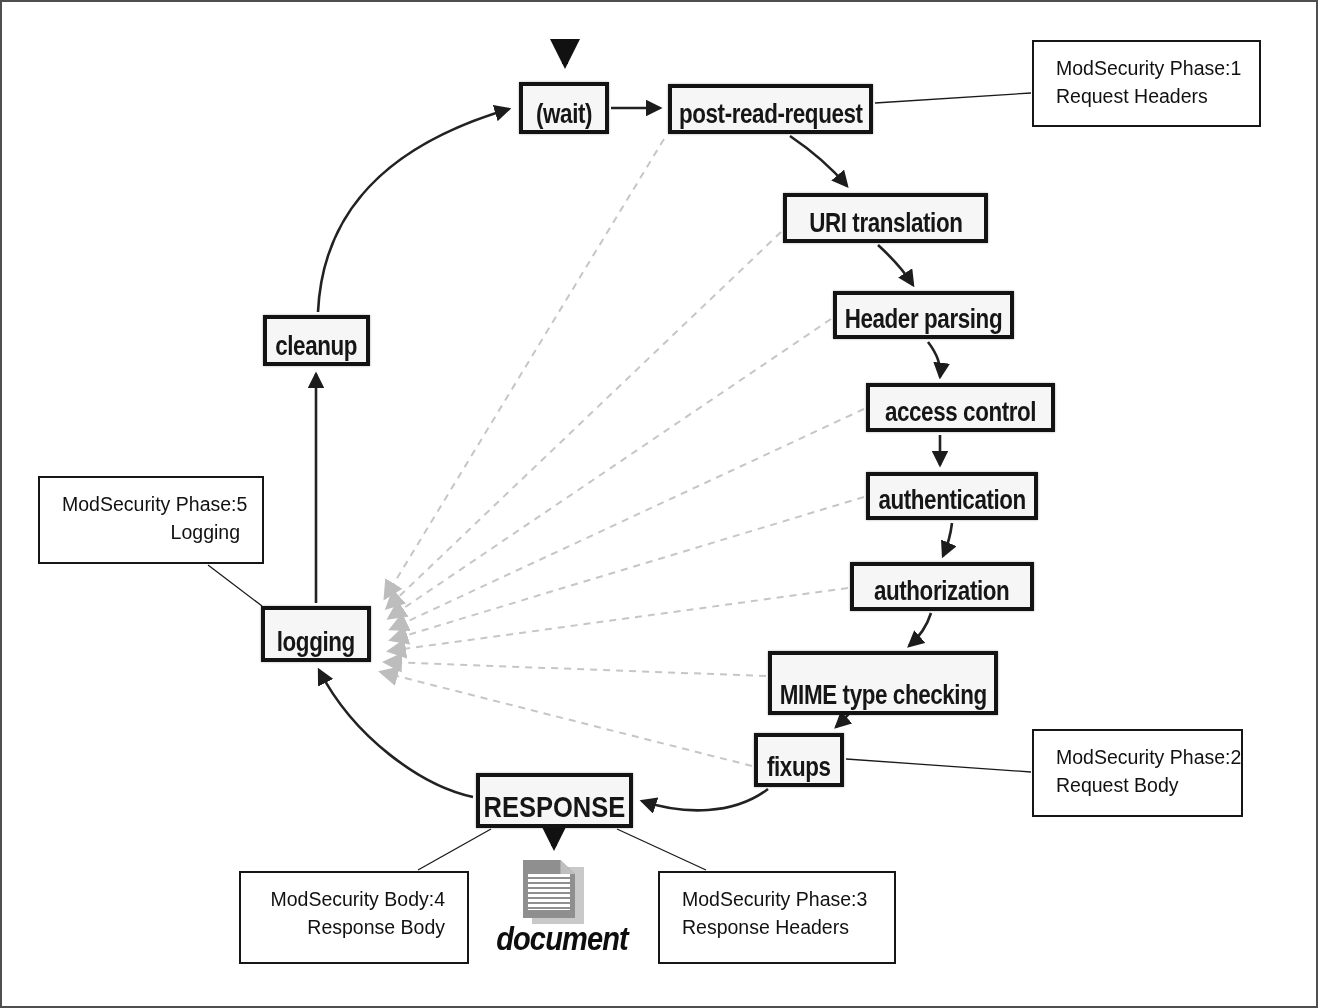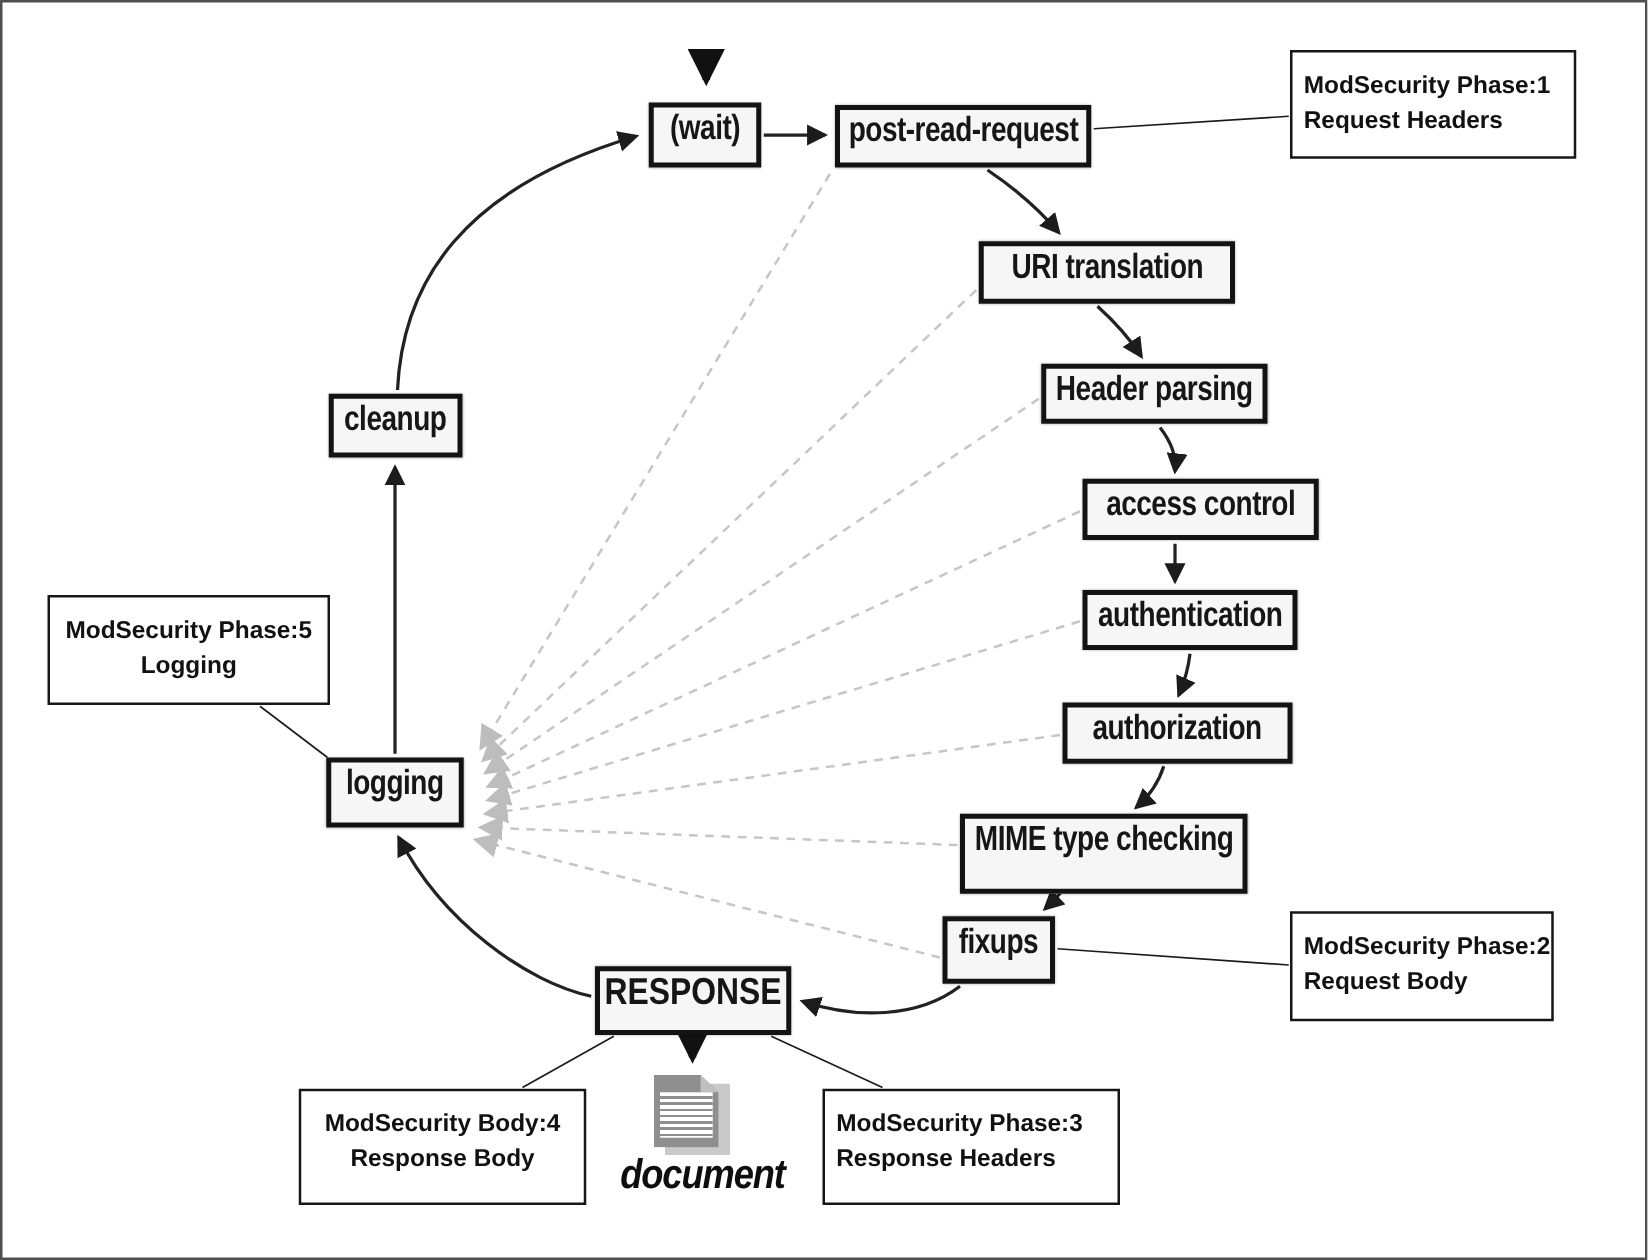--- a/index.html
+++ b/index.html
@@ -12,36 +12,36 @@
     box-shadow:0 2px 0 0 #a8a8a8;
     overflow:hidden;
     font-family:"Liberation Sans", sans-serif;
   }
   #wires{position:absolute;left:0;top:0;z-index:1;pointer-events:none;}
   .node{
     position:absolute;z-index:2;
     background:#f6f6f6;
     border:4px solid #131313;
     box-sizing:border-box;
-    display:flex;align-items:flex-start;justify-content:center;
+    display:flex;align-items:flex-end;justify-content:center;
     box-shadow:0 0 2px rgba(0,0,0,.35);
   }
   .node .lbl{
     font-weight:bold;color:#161616;font-size:28px;
     white-space:nowrap;letter-spacing:-0.5px;
     transform:scaleX(0.8);transform-origin:center;
   }
   .node.caps .lbl{font-size:30px;transform:scaleX(0.85);letter-spacing:0;}
   .note{
     position:absolute;z-index:2;
     background:#ffffff;border:2px solid #161616;box-sizing:border-box;
-    padding:13px 9px;color:#111;
-    font-weight:bold;font-size:19.5px;line-height:1.42;
+    padding:13px 22px;color:#111;
+    font-weight:normal;font-size:19.5px;line-height:1.42;
   }
-  .note.right{text-align:center;}
+  .note.right{text-align:right;}
   .note div{white-space:nowrap;}
   
   #doc-icon{position:absolute;left:516px;top:855px;width:80px;height:72px;z-index:2;}
   #doc-shadow{position:absolute;left:14px;top:10px;width:52px;height:57px;background:#c9c9c9;}
   #doc-page{
     position:absolute;left:5px;top:3px;width:52px;height:58px;background:#8f8f8f;
     clip-path:polygon(0 0, 72% 0, 100% 24%, 100% 100%, 0 100%);
   }
   #doc-fold{
     position:absolute;left:5px;top:3px;width:52px;height:58px;background:#bfbfbf;

